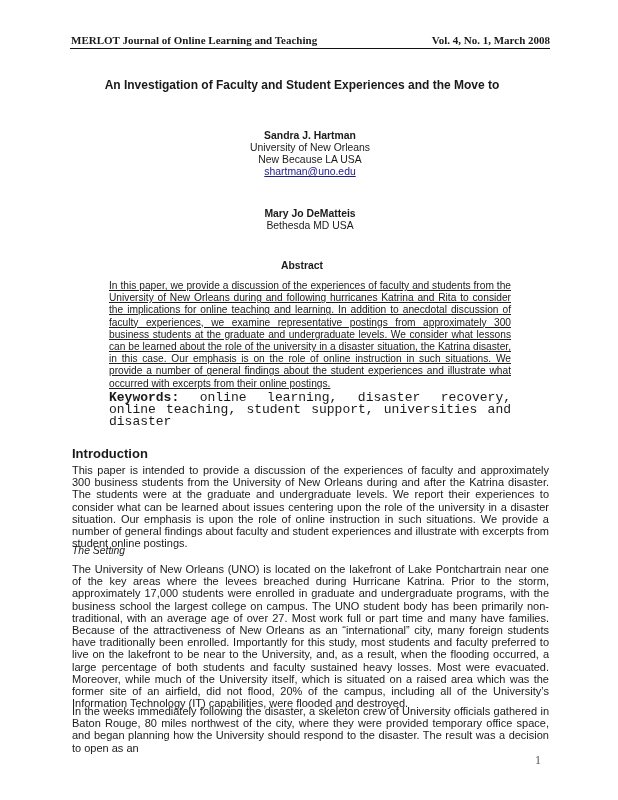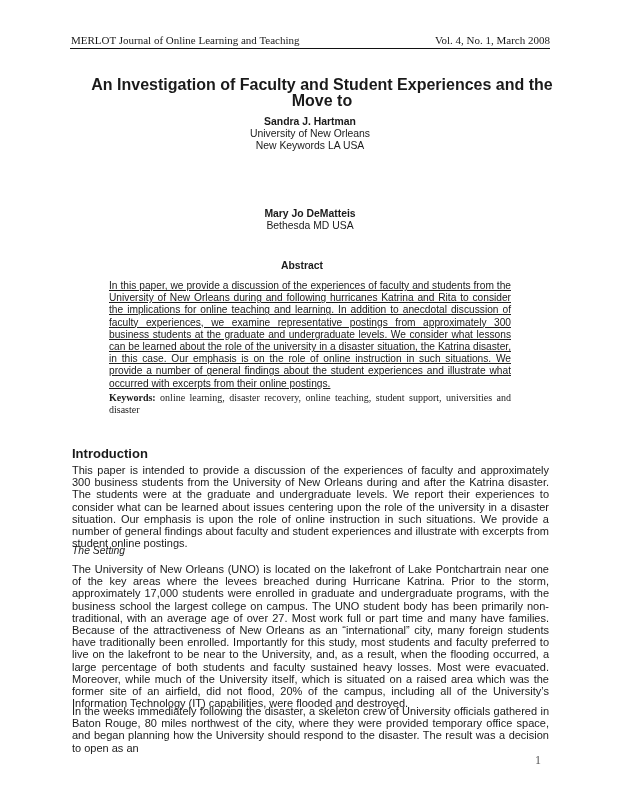--- a/index.html
+++ b/index.html
@@ -1,43 +1,43 @@
 <!DOCTYPE html>
 <html><head>
 <meta charset="utf-8">
 <style>
   html, body { margin: 0; padding: 0; background: #ffffff; }
   body { width: 618px; height: 800px; position: relative; overflow: hidden; color: #1a1a1a; }
   .running-head {
     position: absolute; left: 71px; top: 34px; width: 479px;
-    font-family: "Liberation Serif", serif; font-weight: normal; font-size: 11px;
+    font-family: "Liberation Serif", serif; font-weight: bold; font-size: 11px;
     display: flex; justify-content: space-between;
   }
   .head-rule { position: absolute; left: 70px; top: 48px; width: 480px; height: 0; border-top: 1px solid #111; }
   .title {
-    position: absolute; left: 72px; top: 77px; width: 500px; text-align: center;
-    font-family: "Liberation Sans", sans-serif; font-weight: bold; font-size: 16px; line-height: 16px;
+    position: absolute; left: 52px; top: 77px; width: 500px; text-align: center;
+    font-family: "Liberation Sans", sans-serif; font-weight: bold; font-size: 12px; line-height: 16px;
   }
   .author-block {
     position: absolute; left: 160px; width: 300px; text-align: center;
     font-family: "Liberation Sans", sans-serif; font-size: 10.4px; line-height: 12px;
   }
   .author-name { font-weight: bold; }
   .email { color: #1a1a8c; text-decoration: underline; }
   .abstract-heading {
     position: absolute; left: 152px; top: 260px; width: 300px; text-align: center;
     font-family: "Liberation Sans", sans-serif; font-weight: bold; font-size: 10.4px;
   }
   .abstract {
     position: absolute; left: 109px; top: 280px; width: 402px;
     font-family: "Liberation Sans", sans-serif; font-size: 10.2px; line-height: 12.2px; text-align: justify; text-decoration: underline;
   }
   .keywords {
     position: absolute; left: 109px; top: 392px; width: 402px;
-    font-family: Liberation Serif, serif; font-size: 10px; line-height: 12.2px; text-align: justify;
+    font-family: Liberation Mono, monospace; font-size: 13px; line-height: 12.2px; text-align: justify;
   }
   .kw-label { font-weight: bold; }
   .section-heading {
     position: absolute; left: 72px; font-family: "Liberation Sans", sans-serif; font-weight: bold; font-size: 13px;
   }
   .subsection-heading {
     position: absolute; left: 72px; font-family: "Liberation Sans", sans-serif; font-style: italic; font-size: 10.4px;
   }
   .para {
     position: absolute; left: 72px; width: 477px;
@@ -54,24 +54,25 @@
 <div class="running-head">
   <span>MERLOT Journal of Online Learning and Teaching</span>
   <span>Vol.  4, No. 1, March 2008</span>
 </div>
 <div class="head-rule"></div>
 
 <div class="title">
   <div>An Investigation of Faculty and Student Experiences and the Move to</div>
 </div>
 
-<div class="author-block" style="top:116px;">
+<div class="author-block" style="top:130px;">
   <div class="author-name">Sandra J. Hartman</div>
   <div>University of New Orleans</div>
-  <div>New Keywords LA  USA</div>
+  <div>New Because LA  USA</div>
+  <div><span class="email">shartman@uno.edu</span></div>
 </div>
 
 <div class="author-block" style="top:208px;">
   <div class="author-name">Mary Jo DeMatteis</div>
   <div>Bethesda MD  USA</div>
 </div>
 
 <div class="abstract-heading">Abstract</div>
 <div class="abstract">In this paper, we provide a discussion of the experiences of faculty and students from the University of New Orleans during and following hurricanes Katrina and Rita to consider the implications for online teaching and learning. In addition to anecdotal discussion of faculty experiences, we examine representative postings from approximately 300 business students at the graduate and undergraduate levels.  We consider what lessons can be learned about the role of the university in a disaster situation, the Katrina disaster, in this case.  Our emphasis is on the role of online instruction in such situations.  We provide a number of general findings about the student experiences and illustrate what occurred with excerpts from their online postings.</div>
 <div class="keywords"><span class="kw-label">Keywords:</span><span> online learning, disaster recovery, online teaching, student support, universities and disaster</span></div>

